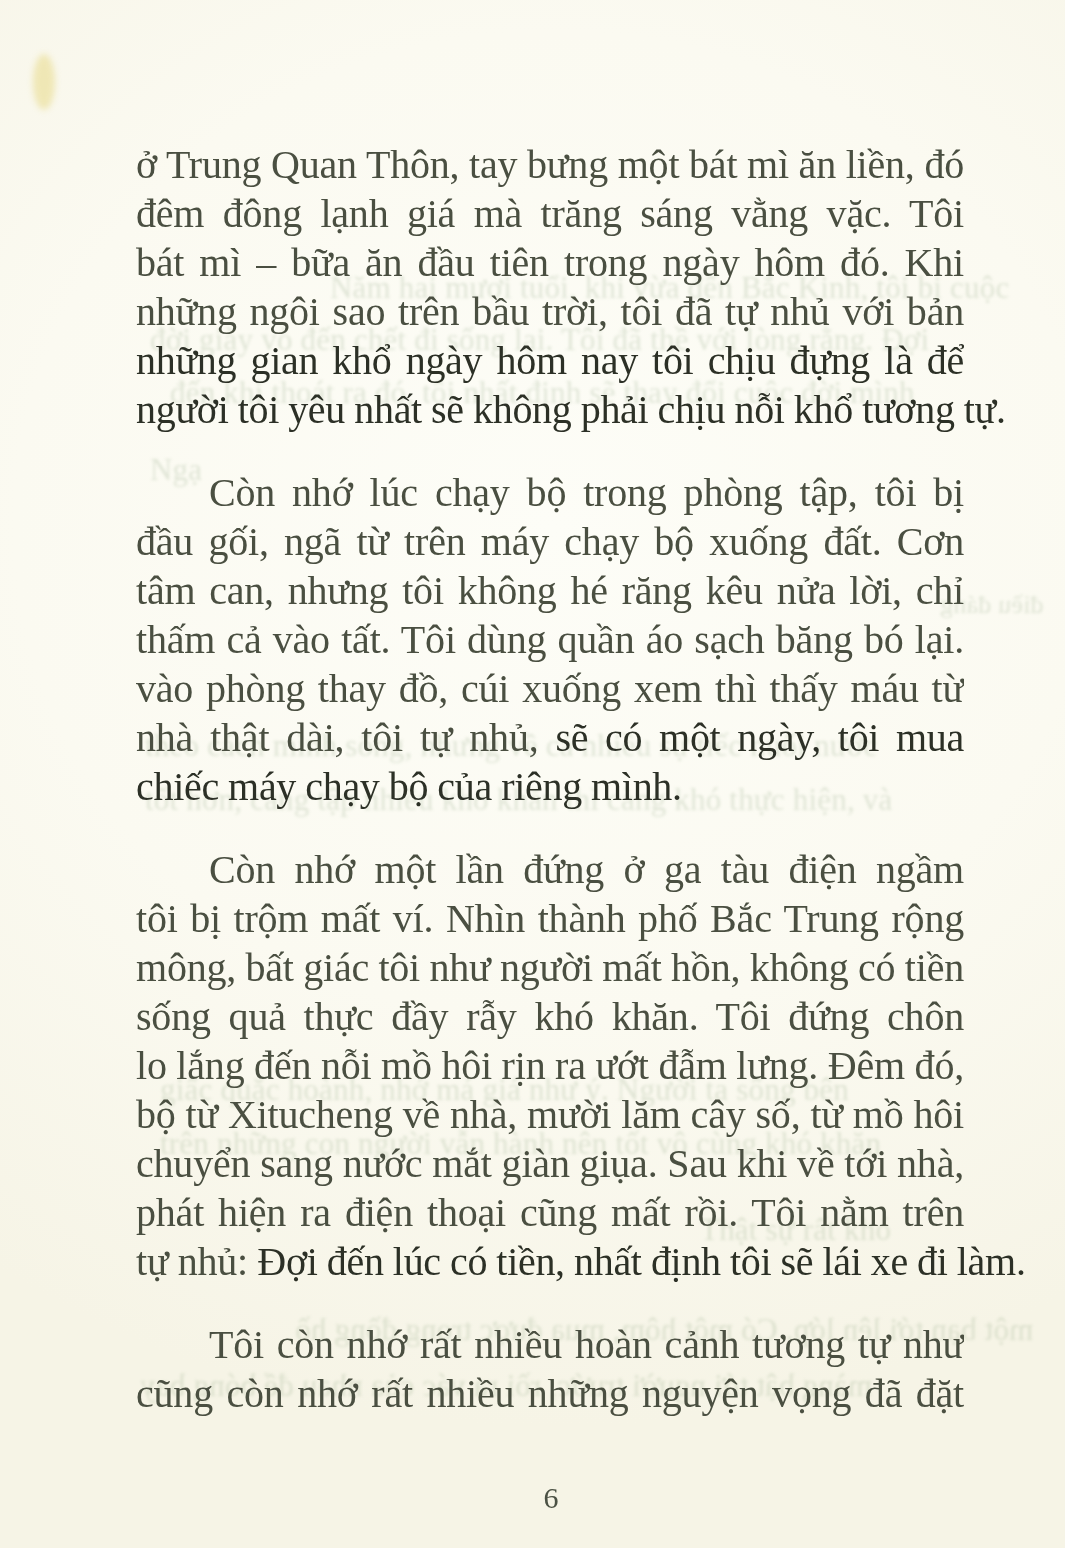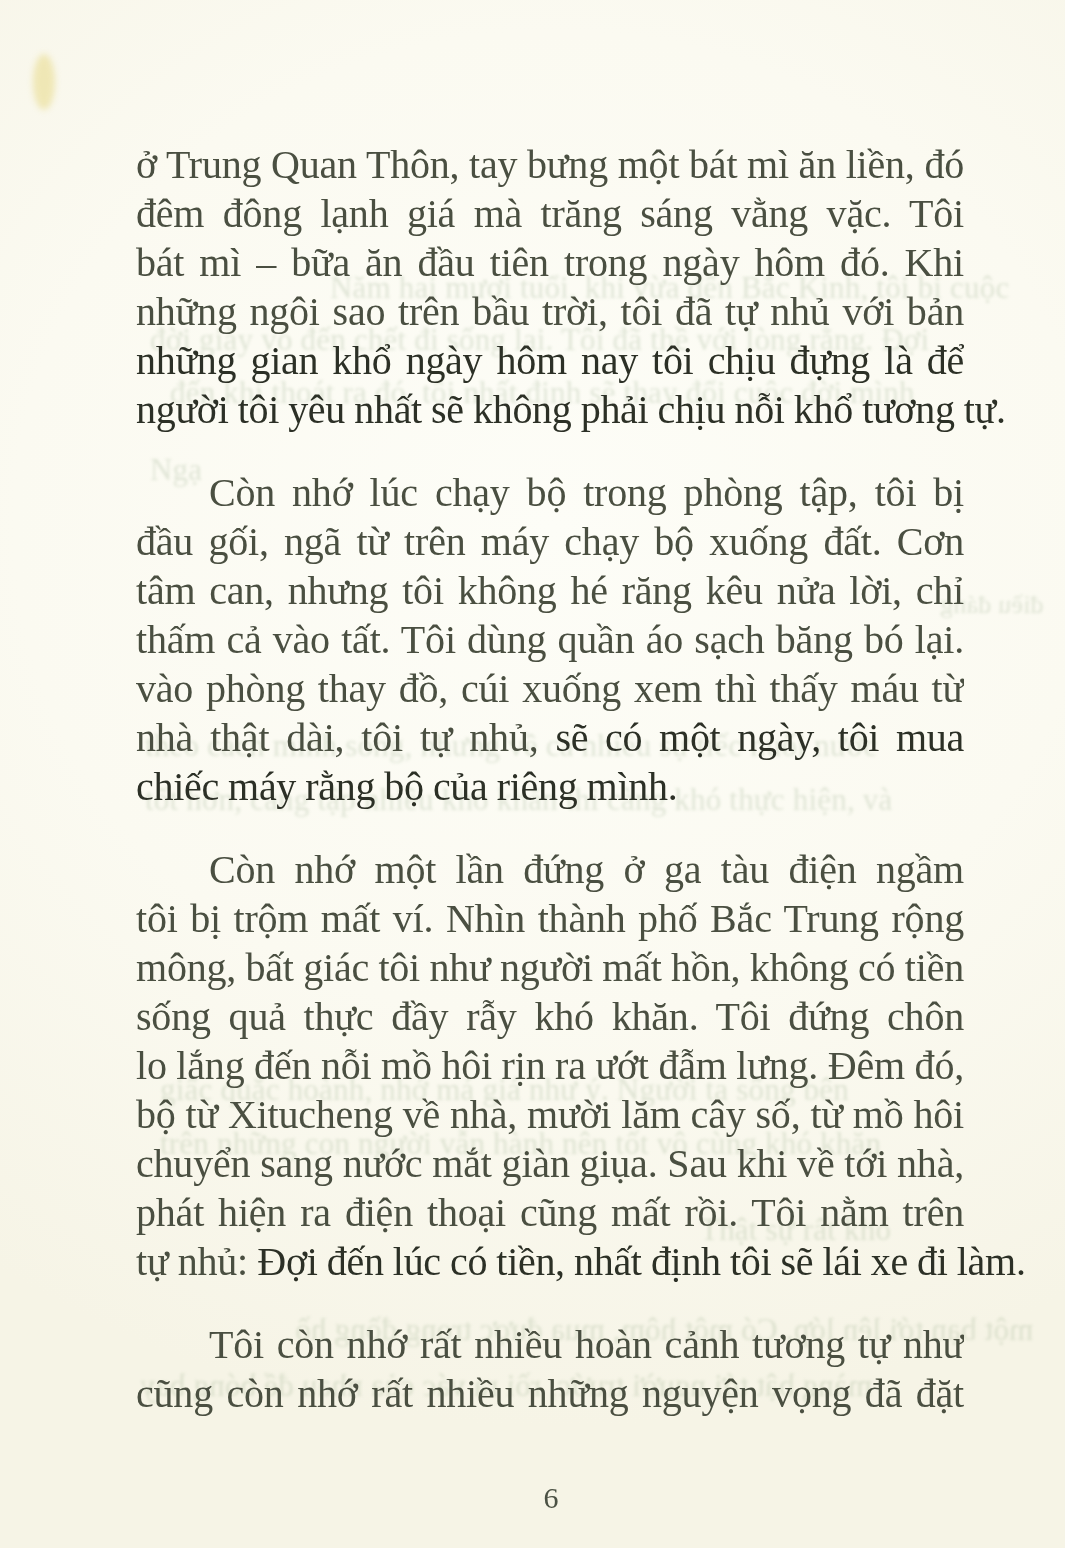--- a/index.html
+++ b/index.html
@@ -72,21 +72,21 @@
       <div class="line ln"><span></span><b>người tôi yêu nhất sẽ không phải chịu nỗi khổ tương tự.</b></div>
     </div>
 
     <div class="para">
       <div class="line ind"><span>Còn nhớ lúc chạy bộ trong phòng tập, tôi bị thương ở</span><b></b></div>
       <div class="line"><span>đầu gối, ngã từ trên máy chạy bộ xuống đất. Cơn đau thấu tận</span><b></b></div>
       <div class="line"><span>tâm can, nhưng tôi không hé răng kêu nửa lời, chỉ tập tễnh đi</span><b></b></div>
       <div class="line"><span>thấm cả vào tất. Tôi dùng quần áo sạch băng bó lại. Đường về</span><b></b></div>
       <div class="line"><span>vào phòng thay đồ, cúi xuống xem thì thấy máu từ đầu gối đã</span><b></b></div>
       <div class="line"><span>nhà thật dài, tôi tự nhủ, </span><b>sẽ có một ngày, tôi mua được một</b></div>
-      <div class="line ln"><span></span><b>chiếc máy rằng bộ của riêng mình.</b></div>
+      <div class="line ln"><span></span><b>chiếc máy chạy bộ của riêng mình.</b></div>
     </div>
 
     <div class="para">
       <div class="line ind"><span>Còn nhớ một lần đứng ở ga tàu điện ngầm Xitucheng,</span><b></b></div>
       <div class="line"><span>tôi bị trộm mất ví. Nhìn thành phố Bắc Trung rộng lớn mênh</span><b></b></div>
       <div class="line"><span>mông, bất giác tôi như người mất hồn, không có tiền cuộc</span><b></b></div>
       <div class="line"><span>sống quả thực đầy rẫy khó khăn. Tôi đứng chôn chân tại chỗ,</span><b></b></div>
       <div class="line"><span>lo lắng đến nỗi mồ hôi rịn ra ướt đẫm lưng. Đêm đó, tôi cuốc</span><b></b></div>
       <div class="line"><span>bộ từ Xitucheng về nhà, mười lăm cây số, từ mồ hôi đầm đìa</span><b></b></div>
       <div class="line"><span>chuyển sang nước mắt giàn giụa. Sau khi về tới nhà, tôi mới</span><b></b></div>

